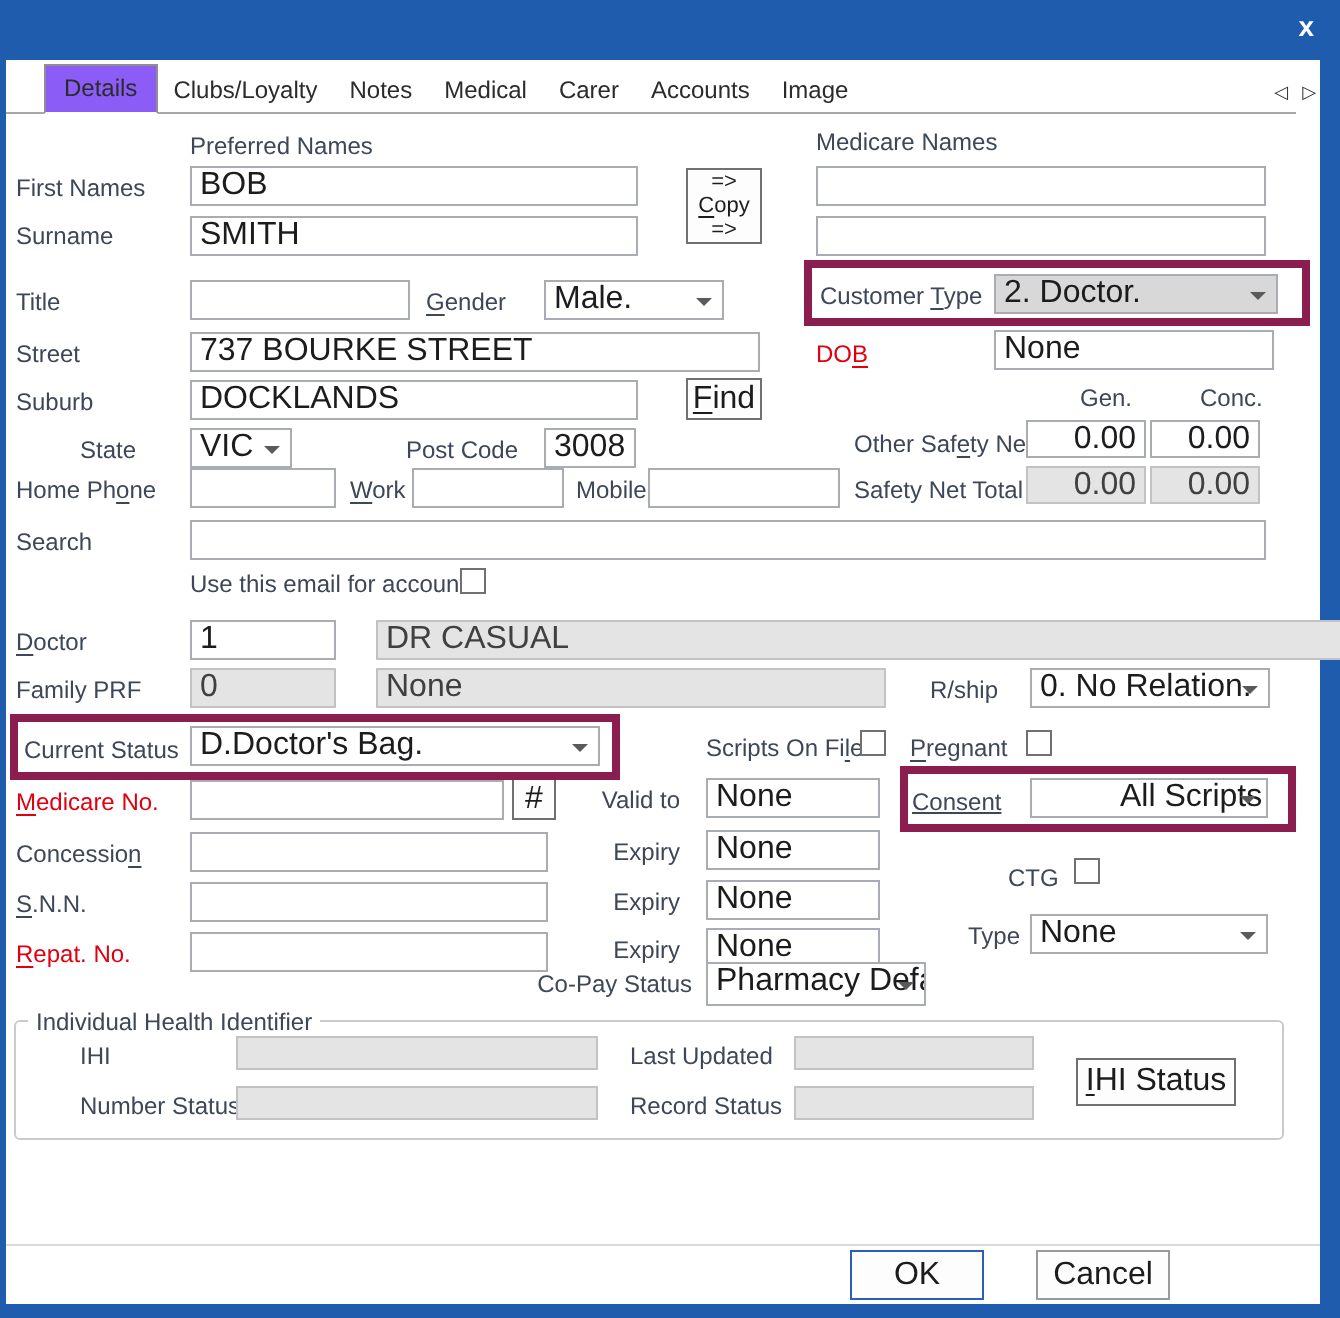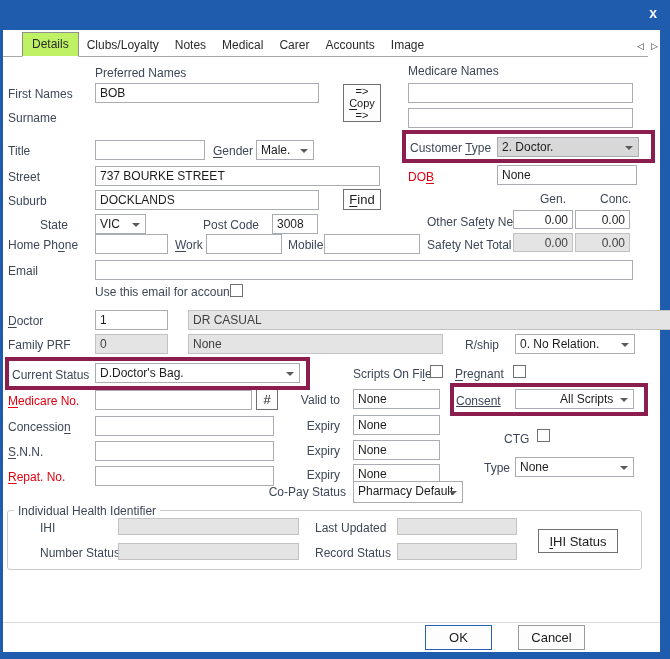--- a/index.html
+++ b/index.html
@@ -3,32 +3,32 @@
 <meta charset="utf-8">
 <style>
   html,body{margin:0;padding:0;background:#fff;}
   .win{position:relative;width:670px;height:659px;background:#1f5cad;font-family:"Liberation Sans",sans-serif;overflow:hidden;}
   .content{position:absolute;left:3px;top:30px;width:657px;height:622px;background:#fff;}
   .titlebar{position:absolute;left:0;top:0;width:670px;height:30px;background:#1f5cad;}
   .title{position:absolute;left:10px;top:7px;color:#fff;font-size:13px;white-space:nowrap;}
   .close{position:absolute;right:13px;top:5px;color:#fff;font-size:14px;font-weight:bold;}
   .tabs{position:absolute;left:3px;top:34px;width:645px;height:23px;border-bottom:1px solid #a8a8a8;display:flex;align-items:flex-end;padding-left:19px;box-sizing:border-box;z-index:2;}
   .tab{font-size:12px;color:#2b2b2b;padding:4px 8px;white-space:nowrap;}
-  .tab.active{background:#bef264;border:1px solid #8f8f8f;border-bottom:1px solid #fff;margin-bottom:-1px;padding:4px 9px 5px;margin-top:12px;}
+  .tab.active{background:#8b5cf6;border:1px solid #8f8f8f;border-bottom:1px solid #fff;margin-bottom:-1px;padding:4px 9px 5px;margin-top:12px;}
   .navarr{position:absolute;top:41px;font-size:9px;color:#333;z-index:3;}
   .lbl{position:absolute;font-size:12px;color:#3d4757;white-space:nowrap;line-height:14px;z-index:3;}
   .lbl u{text-underline-offset:2px;}
   .red{color:#e00010;}
-  .inp{position:absolute;box-sizing:border-box;height:20px;background:#fff;border:1px solid #a9acb2;font-size:12px;color:#1c1c1c;padding:2px 4px;line-height:14px;white-space:nowrap;overflow:hidden;z-index:3;}
+  .inp{position:absolute;box-sizing:border-box;height:20px;background:#fff;border:1px solid #a9acb2;font-size:16px;color:#1c1c1c;padding:2px 4px;line-height:14px;white-space:nowrap;overflow:hidden;z-index:3;}
   .ro{background:#e4e4e4;border:1px solid #c2c2c2;color:#404040;}
   .num{text-align:right;}
   .dd{padding-right:16px;}
   .arr{position:absolute;right:5px;top:8px;width:0;height:0;border-left:4px solid transparent;border-right:4px solid transparent;border-top:4px solid #5a5a5a;}
   .chk{position:absolute;width:13px;height:13px;background:#fff;border:1px solid #707070;box-sizing:border-box;z-index:3;}
-  .btn{position:absolute;box-sizing:border-box;background:#fdfdfd;border:1px solid #707070;font-size:13px;color:#1c1c1c;display:flex;align-items:center;justify-content:center;z-index:3;white-space:nowrap;}
+  .btn{position:absolute;box-sizing:border-box;background:#fdfdfd;border:1px solid #707070;font-size:16px;color:#1c1c1c;display:flex;align-items:center;justify-content:center;z-index:3;white-space:nowrap;}
   .btn u{text-underline-offset:2px;}
   .hl{position:absolute;border:4px solid #8b1d4f;box-sizing:border-box;pointer-events:none;z-index:6;}
   .grp{position:absolute;border:1px solid #cbcbcb;border-radius:3px;z-index:2;}
   .grplabel{position:absolute;font-size:12px;color:#3d4757;background:#fff;padding:0 4px;z-index:3;white-space:nowrap;}
   .sep{position:absolute;left:3px;top:622px;width:657px;height:1px;background:#dadada;z-index:2;}
   .copybtn{flex-direction:column;font-size:11px;line-height:12px;}
   .okbtn{border:1px solid #2a5fb8;}
 </style>
 </head>
 <body>
@@ -59,26 +59,27 @@
   <div class="inp" style="left:95px;top:83px;width:224px;">BOB</div>
   <div class="inp" style="left:408px;top:83px;width:225px;"></div>
 
   <div class="btn copybtn" style="left:343px;top:84px;width:38px;height:38px;">
     <span>=&gt;</span>
     <span><u>C</u><span>opy</span></span>
     <span>=&gt;</span>
   </div>
 
   <span class="lbl" style="left:8px;top:111px;">Surname</span>
+  <div class="inp" style="left:95px;top:108px;width:224px;">SMITH</div>
   <div class="inp" style="left:408px;top:108px;width:225px;"></div>
 
   <span class="lbl" style="left:8px;top:144px;">Title</span>
   <div class="inp" style="left:95px;top:140px;width:110px;"></div>
   <span class="lbl" style="left:213px;top:144px;"><span></span><u>G</u><span>ender</span></span>
-  <div class="inp dd" style="left:256px;top:140px;width:58px;"><span>Male.</span><span class="arr"></span></div>
+  <div class="inp dd" style="left:272px;top:140px;width:90px;"><span>Male.</span><span class="arr"></span></div>
 
   <div class="hl" style="left:402px;top:130px;width:253px;height:33px;"></div>
   <span class="lbl" style="left:410px;top:141px;"><span>Customer </span><u>T</u><span>ype</span></span>
   <div class="inp dd" style="left:497px;top:137px;width:142px;background:#d8d8d8;"><span>2. Doctor.</span><span class="arr"></span></div>
 
   <span class="lbl" style="left:8px;top:170px;">Street</span>
   <div class="inp" style="left:95px;top:166px;width:285px;">737 BOURKE STREET</div>
   <span class="lbl red" style="left:408px;top:170px;"><span>DO</span><u>B</u><span></span></span>
   <div class="inp" style="left:497px;top:165px;width:140px;">None</div>
 
@@ -102,21 +103,21 @@
   <div class="inp ro num" style="left:513px;top:233px;width:60px;height:19px;">0.00</div>
   <div class="inp ro num" style="left:575px;top:233px;width:55px;height:19px;">0.00</div>
 
   <span class="lbl" style="left:8px;top:238px;"><span>Home Ph</span><u>o</u><span>ne</span></span>
   <div class="inp" style="left:95px;top:234px;width:73px;"></div>
   <span class="lbl" style="left:175px;top:238px;"><span></span><u>W</u><span>ork</span></span>
   <div class="inp" style="left:206px;top:234px;width:76px;"></div>
   <span class="lbl" style="left:288px;top:238px;">Mobile</span>
   <div class="inp" style="left:324px;top:234px;width:96px;"></div>
 
-  <span class="lbl" style="left:8px;top:264px;">Email</span>
+  <span class="lbl" style="left:8px;top:264px;">Search</span>
   <div class="inp" style="left:95px;top:260px;width:538px;"></div>
   <span class="lbl" style="left:95px;top:285px;">Use this email for account</span>
   <span class="chk" style="left:230px;top:284px;"></span>
 
   <span class="lbl" style="left:8px;top:314px;"><span></span><u>D</u><span>octor</span></span>
   <div class="inp" style="left:95px;top:310px;width:73px;">1</div>
   <div class="inp ro" style="left:188px;top:310px;width:500px;">DR CASUAL</div>
   <span class="lbl" style="left:8px;top:338px;">Family PRF</span>
   <div class="inp ro" style="left:95px;top:334px;width:73px;">0</div>
   <div class="inp ro" style="left:188px;top:334px;width:255px;">None</div>

